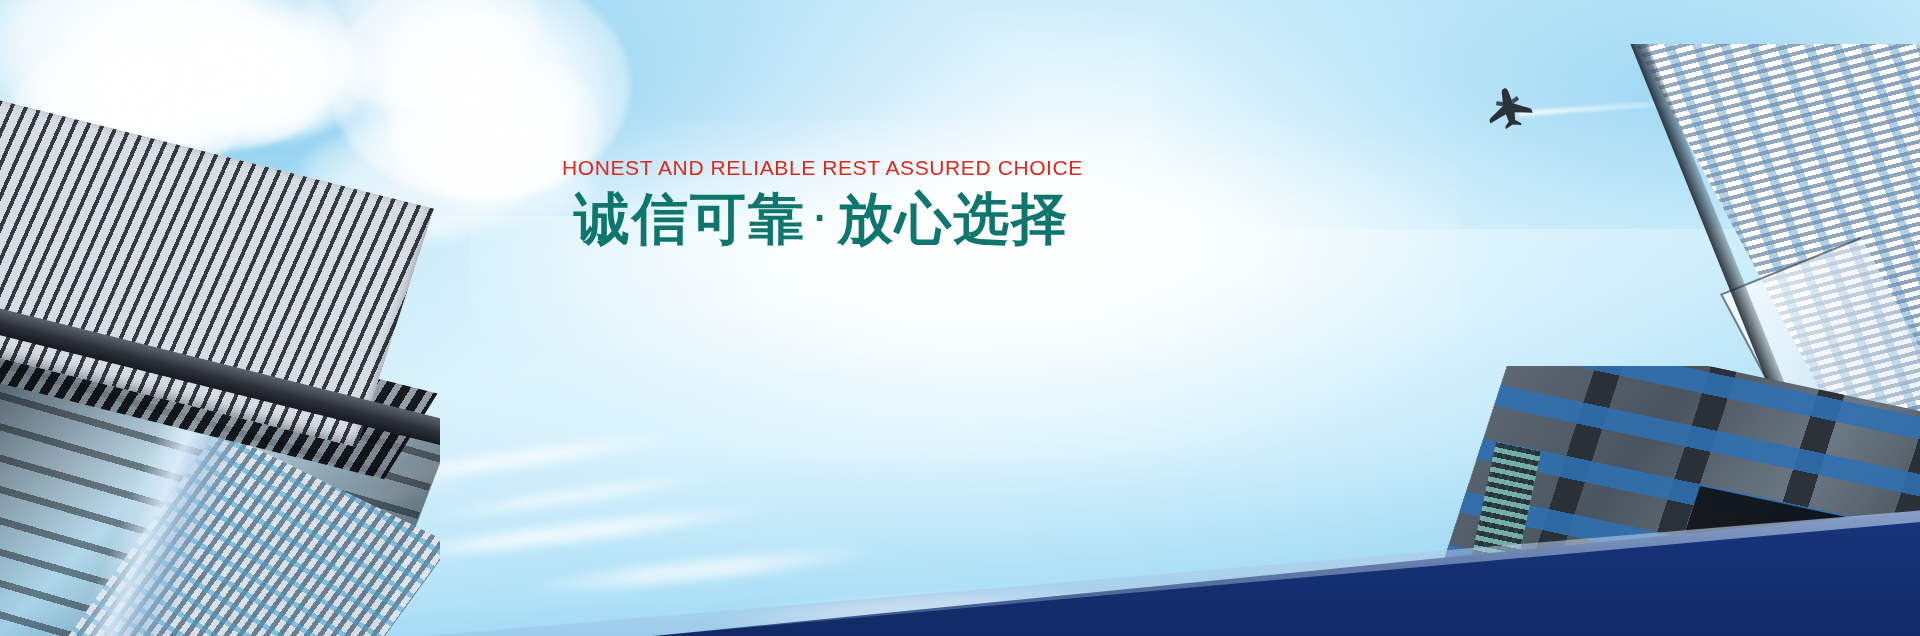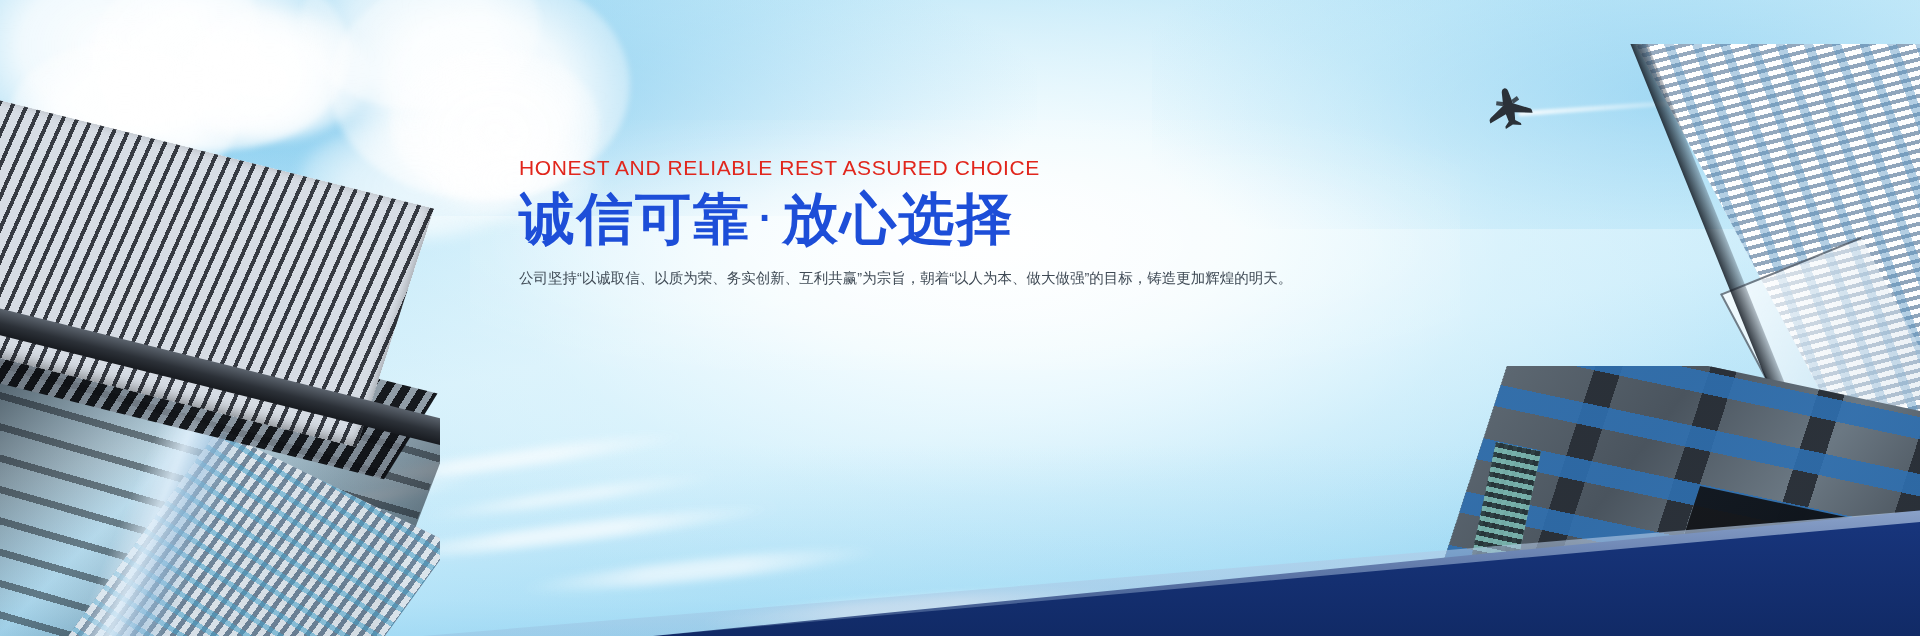--- a/index.html
+++ b/index.html
@@ -430,40 +430,40 @@
     bottom: 0;
     width: 100%;
     height: 190px;
     background: linear-gradient(180deg, rgba(190,210,235,0.95), rgba(140,168,205,0.25));
     clip-path: polygon(100% 34%, 100% 40%, 34% 100%, 22% 100%);
   }
 
   
   .copy {
     position: absolute;
-    left: 519px;
+    left: 562px;
     top: 155px;
     width: 860px;
   }
   .eng {
     color: #e1261c;
     font-size: 21px;
     letter-spacing: 0.6px;
     font-weight: 400;
     line-height: 1.2;
     white-space: nowrap;
     margin: 0 0 6px 0;
   }
   .headline {
-    color: #1d4ed8;
+    color: #0f766e;
     font-size: 56px;
     font-weight: 700;
     letter-spacing: 2px;
     line-height: 1.18;
-    margin: 0 0 14px 0;
+    margin: 0 0 14px 12px;
     white-space: nowrap;
     text-shadow: 0 1px 0 rgba(255,255,255,.25);
   }
   .headline .dot {
     font-size: 40px;
     vertical-align: 6px;
     padding: 0 8px;
   }
   .desc {
     color: #3f4a55;
@@ -559,16 +559,15 @@
     <div class="brk-dark"></div>
     <div class="brk-lattice"></div>
   </div>
   <div class="navy-wedge"></div>
   <div class="navy-wedge-edge"></div>
 
   <div class="text-glow"></div>
   <div class="copy">
     <p class="eng">HONEST AND RELIABLE  REST ASSURED CHOICE</p>
     <h1 class="headline"><span>诚信可靠</span><span class="dot">·</span><span>放心选择</span></h1>
-    <p class="desc">公司坚持“以诚取信、以质为荣、务实创新、互利共赢”为宗旨，朝着“以人为本、做大做强”的目标，铸造更加辉煌的明天。</p>
   </div>
 
 </div>
 
 </body></html>

